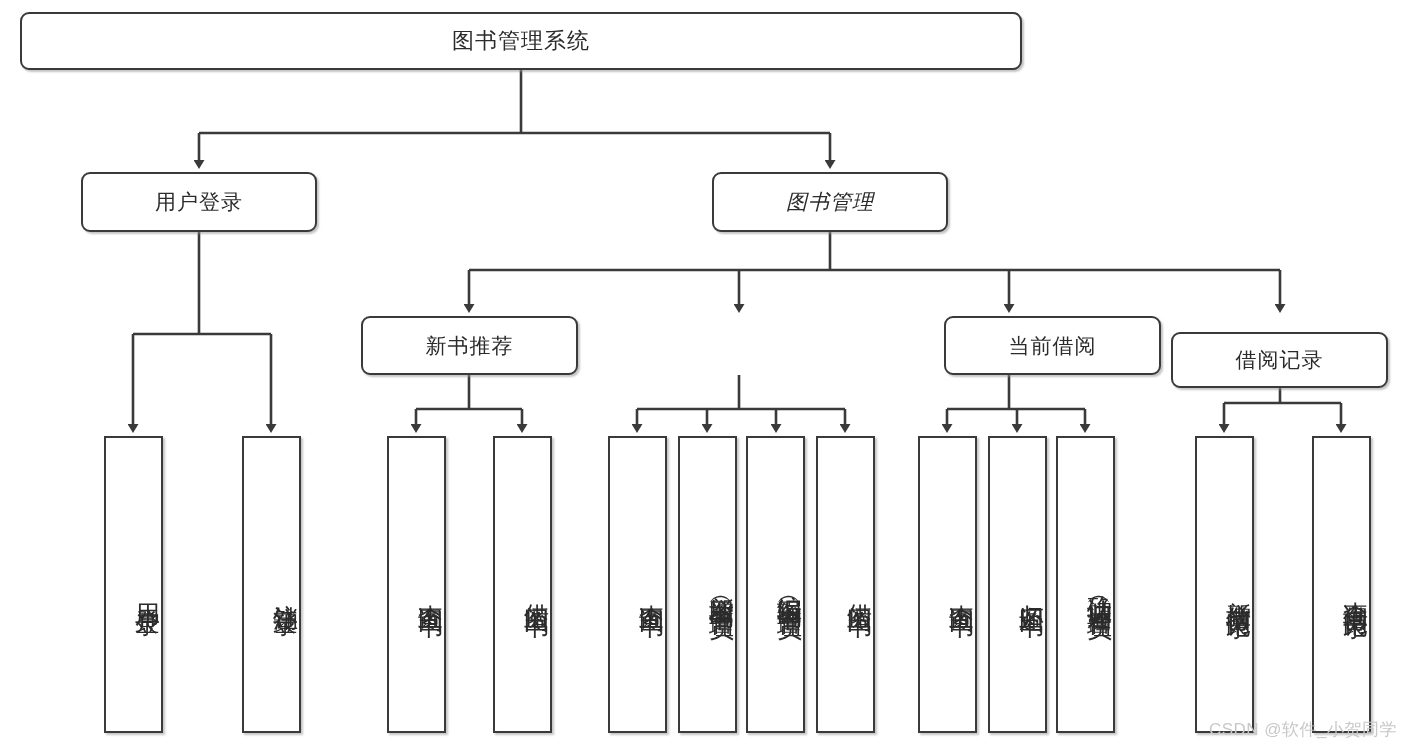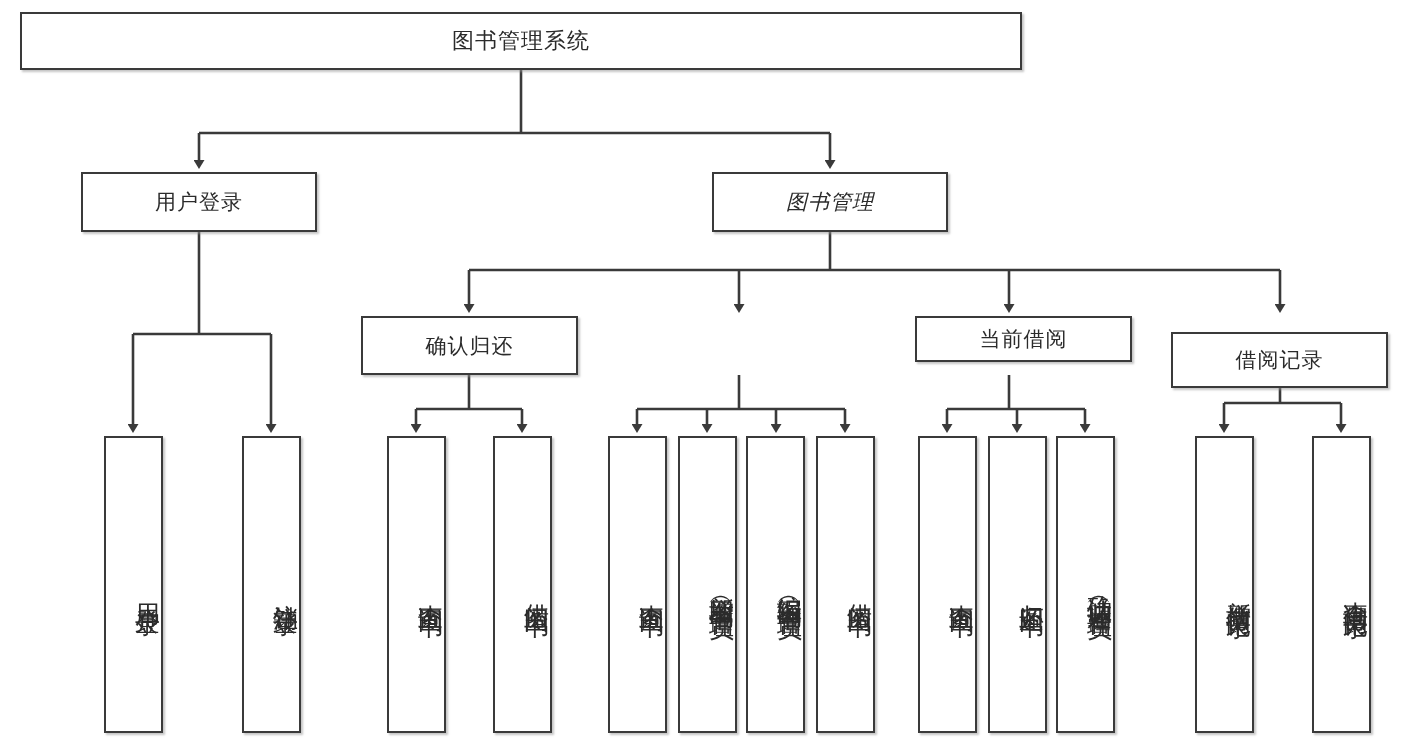--- a/index.html
+++ b/index.html
@@ -33,20 +33,21 @@
     box-shadow: 2px 2px 2px rgba(150,150,150,0.55);
     display: flex;
     align-items: center;
     justify-content: center;
     color: #2b2b2b;
   }
   .node.horiz {
     font-size: 21px;
     letter-spacing: 1px;
     line-height: 1.2;
+    border-radius: 9px;
   }
   .node.vert {
     writing-mode: vertical-rl;
     text-orientation: upright;
     font-size: 25px;
     letter-spacing: 3px;
     padding-top: 10px;
     align-items: flex-start;
     justify-content: center;
     line-height: 1.05;
@@ -118,24 +119,24 @@
       <path d="M1341,403 L1341,425" marker-end="url(#arrow)"></path>
     </g>
   </svg>
 
   <div class="node horiz root" style="left:20px; top:12px; width:1002px; height:58px;">图书管理系统</div>
 
   <div class="node horiz" style="left:81px; top:172px; width:236px; height:60px;">用户登录</div>
 
   <div class="node horiz" style="left:712px; top:172px; width:236px; height:60px;font-style:italic;">图书管理</div>
 
-  <div class="node horiz" style="left:361px; top:316px; width:217px; height:59px;">确认归还</div>
+  <div class="node horiz" style="left:361px; top:316px; width:217px; height:59px;">新书推荐</div>
 
 
-  <div class="node horiz" style="left:915px; top:316px; width:217px; height:46px;">当前借阅</div>
+  <div class="node horiz" style="left:944px; top:316px; width:217px; height:59px;">当前借阅</div>
 
   <div class="node horiz" style="left:1171px; top:332px; width:217px; height:56px;">借阅记录</div>
 
   <div class="node vert" style="left:104px; top:436px; width:59px; height:297px;">用户登录</div>
 
   <div class="node vert" style="left:242px; top:436px; width:59px; height:297px;">注销登录</div>
 
   <div class="node vert" style="left:387px; top:436px; width:59px; height:297px;">查询图书</div>
 
   <div class="node vert" style="left:493px; top:436px; width:59px; height:297px;">借阅图书</div>
@@ -151,14 +152,15 @@
   <div class="node vert" style="left:918px; top:436px; width:59px; height:297px;">查询图书</div>
 
   <div class="node vert" style="left:988px; top:436px; width:59px; height:297px;">归还图书</div>
 
   <div class="node vert" style="left:1056px; top:436px; width:59px; height:297px;">确认归还（管理员）</div>
 
   <div class="node vert" style="left:1195px; top:436px; width:59px; height:297px;">新增借阅记录</div>
 
   <div class="node vert" style="left:1312px; top:436px; width:59px; height:297px;">查询借阅记录</div>
 
+  <div id="watermark">CSDN @软件_小贺同学</div>
 
 </div>
 
 </body></html>

